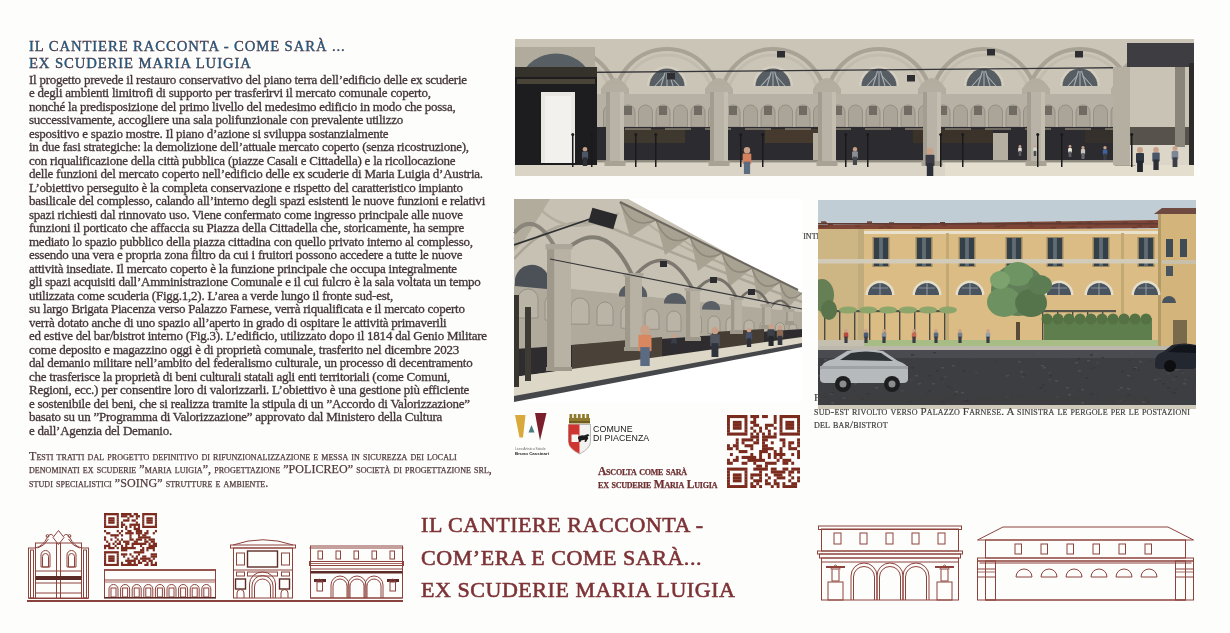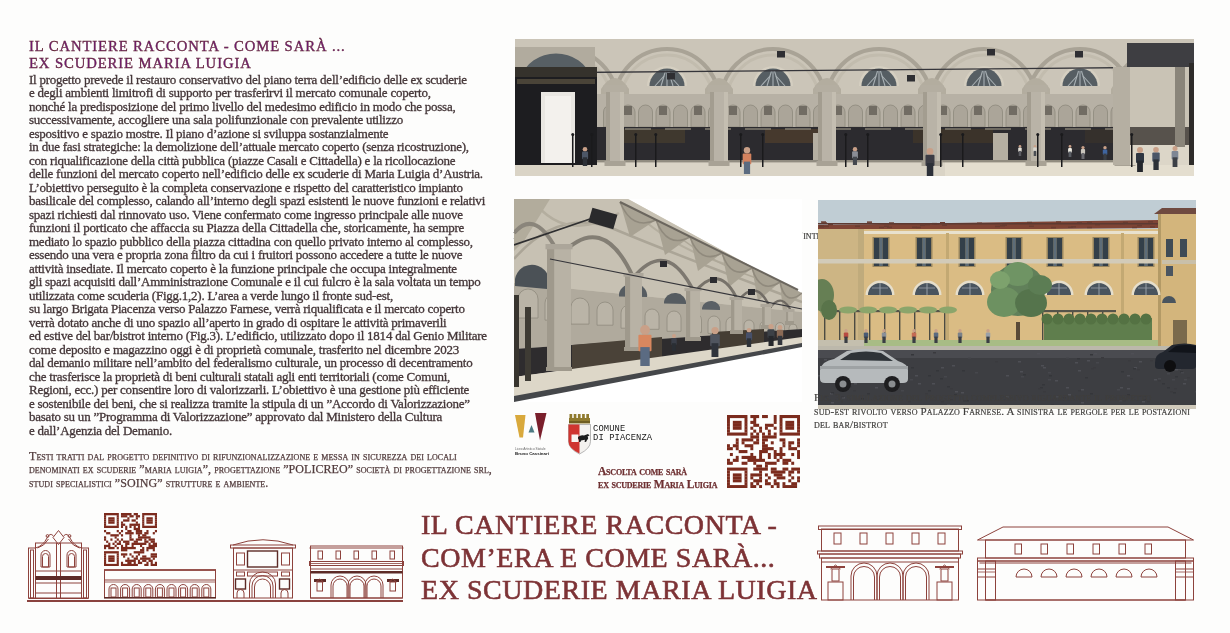--- a/index.html
+++ b/index.html
@@ -2,21 +2,21 @@
 <html><head><meta charset="utf-8">
 <style>
 * { margin:0; padding:0; box-sizing:border-box; }
 html,body { width:1230px; height:633px; background:#fdfdfc; overflow:hidden;
   font-family:"Liberation Serif", serif; }
 .abs { position:absolute; }
 .sc { font-variant:small-caps; }
 </style></head>
 <body>
 
-<div class="abs" style="left:29px; top:38px; font-size:14.7px; line-height:17.3px; letter-spacing:0.9px; color:#701a75; -webkit-text-stroke:0.35px #5d2527; white-space:nowrap;">IL CANTIERE RACCONTA - COME SARÀ ...<br>EX SCUDERIE MARIA LUIGIA</div>
+<div class="abs" style="left:29px; top:38px; font-size:14.7px; line-height:17.3px; letter-spacing:0.9px; color:#0369a1; -webkit-text-stroke:0.35px #5d2527; white-space:nowrap;">IL CANTIERE RACCONTA - COME SARÀ ...<br>EX SCUDERIE MARIA LUIGIA</div>
 
 <div class="abs" style="left:29px; top:72.5px; font-size:13px; line-height:13.52px; letter-spacing:-0.24px; color:#443638; -webkit-text-stroke:0.3px #443638; white-space:nowrap;">Il progetto prevede il restauro conservativo del piano terra dell’edificio delle ex scuderie<br>e degli ambienti limitrofi di supporto per trasferirvi il mercato comunale coperto,<br>nonché la predisposizione del primo livello del medesimo edificio in modo che possa,<br>successivamente, accogliere una sala polifunzionale con prevalente utilizzo<br>espositivo e spazio mostre. Il piano d’azione si sviluppa sostanzialmente<br>in due fasi strategiche: la demolizione dell’attuale mercato coperto (senza ricostruzione),<br>con riqualificazione della città pubblica (piazze Casali e Cittadella) e la ricollocazione<br>delle funzioni del mercato coperto nell’edificio delle ex scuderie di Maria Luigia d’Austria.<br>L’obiettivo perseguito è la completa conservazione e rispetto del caratteristico impianto<br>basilicale del complesso, calando all’interno degli spazi esistenti le nuove funzioni e relativi<br>spazi richiesti dal rinnovato uso. Viene confermato come ingresso principale alle nuove<br>funzioni il porticato che affaccia su Piazza della Cittadella che, storicamente, ha sempre<br>mediato lo spazio pubblico della piazza cittadina con quello privato interno al complesso,<br>essendo una vera e propria zona filtro da cui i fruitori possono accedere a tutte le nuove<br>attività insediate. Il mercato coperto è la funzione principale che occupa integralmente<br>gli spazi acquisiti dall’Amministrazione Comunale e il cui fulcro è la sala voltata un tempo<br>utilizzata come scuderia (Figg.1,2). L’area a verde lungo il fronte sud-est,<br>su largo Brigata Piacenza verso Palazzo Farnese, verrà riqualificata e il mercato coperto<br>verrà dotato anche di uno spazio all’aperto in grado di ospitare le attività primaverili<br>ed estive del bar/bistrot interno (Fig.3). L’edificio, utilizzato dopo il 1814 dal Genio Militare<br>come deposito e magazzino oggi è di proprietà comunale, trasferito nel dicembre 2023<br>dal demanio militare nell’ambito del federalismo culturale, un processo di decentramento<br>che trasferisce la proprietà di beni culturali statali agli enti territoriali (come Comuni,<br>Regioni, ecc.) per consentire loro di valorizzarli. L’obiettivo è una gestione più efficiente<br>e sostenibile dei beni, che si realizza tramite la stipula di un ”Accordo di Valorizzazione”<br>basato su un ”Programma di Valorizzazione” approvato dal Ministero della Cultura<br>e dall’Agenzia del Demanio.</div>
 
 <div class="abs sc" style="left:29px; top:450px; font-size:12px; line-height:13.4px; letter-spacing:0.06px; color:#533d3e; -webkit-text-stroke:0.25px #533d3e; white-space:nowrap;">Testi tratti dal progetto definitivo di rifunzionalizzazione e messa in sicurezza dei locali<br>denominati ex scuderie ”maria luigia”, progettazione ”POLICREO” società di progettazione srl,<br>studi specialistici ”SOING” strutture e ambiente.</div>
 
 <div class="abs" style="left:515px; top:39px;"><svg width="679" height="137" viewBox="0 0 679 137">
       <rect width="679" height="137" fill="#cbc5b8"></rect>
       <path d="M -2,62 A 52,52 0 0 1 102,62" fill="none" stroke="#a9a396" stroke-width="4"></path>
       <path d="M 4,62 A 46,46 0 0 1 96,62" fill="none" stroke="#c2bcae" stroke-width="3"></path>
       <path d="M 100,62 A 52,52 0 0 1 204,62" fill="none" stroke="#a9a396" stroke-width="4"></path>
@@ -744,21 +744,21 @@
       <rect x="11.9" y="3" width="2.7" height="5" fill="#8f7a2e"></rect>
       <rect x="16.1" y="3" width="2.7" height="5" fill="#8f7a2e"></rect>
       <rect x="20.3" y="3" width="2.7" height="5" fill="#8f7a2e"></rect>
       <rect x="3" y="10" width="21" height="2" fill="#6e5d20"></rect>
       <path d="M 2.5,13.5 h 22 v 17 q 0,7 -11,12.5 q -11,-5.5 -11,-12.5 z" fill="#f4f2ef" stroke="#999" stroke-width="0.7"></path>
       <path d="M 2.5,13.5 h 11 v 29 q -11,-5.3 -11,-12 z" fill="#cf3530"></path>
       <rect x="5.5" y="23.5" width="7" height="7.5" fill="#f7f5f2"></rect>
       <path d="M 12,26 q 3,-2.5 6,-1.5 l 4,-1.5 1.5,1.5 -2,1 q 1.5,2 -0.5,3.5 l -1,2 -1.5,-0.2 0.5,-2 -4,0.8 -0.5,1.5 -1.5,0 0,-2 q -1.5,-1.5 -1,-3z" fill="#1c1c1c"></path>
     </svg></div>
 
-<div class="abs" style="left:593px; top:425px; font-family:Liberation Mono, monospace; font-size:8.8px; line-height:8.6px; letter-spacing:0.1px; color:#1a1a1a;">COMUNE<br>DI PIACENZA</div>
+<div class="abs" style="left:593px; top:425px; font-family:Liberation Sans, sans-serif; font-size:8.8px; line-height:8.6px; letter-spacing:0.1px; color:#1a1a1a;">COMUNE<br>DI PIACENZA</div>
 
 <div class="abs sc" style="left:598px; top:465px; font-size:11.5px; line-height:13px; letter-spacing:-0.2px; color:#6e3032; -webkit-text-stroke:0.25px #6e3032; white-space:nowrap;font-weight:bold;">Ascolta come sarà<br>ex scuderie Maria Luigia</div>
 
 <svg class="abs" style="left:727px; top:415px;" width="73" height="73">
     <g fill="#7b2b1d">
       <rect x="0.00" y="0.00" width="20.44" height="3.10"></rect>
       <rect x="23.36" y="0.00" width="8.76" height="3.10"></rect>
       <rect x="35.04" y="0.00" width="5.84" height="3.10"></rect>
       <rect x="46.72" y="0.00" width="2.92" height="3.10"></rect>
       <rect x="52.56" y="0.00" width="20.44" height="3.10"></rect>
@@ -1174,21 +1174,21 @@
       <rect x="8" y="37" width="5.5" height="9" fill="none" stroke="#8d423c" stroke-width="1"></rect>
       <path d="M 7,37 l 3.8,-3 3.8,3" fill="none" stroke="#8d423c" stroke-width="1"></path>
       <rect x="78" y="34" width="12" height="3" fill="#5d2b27"></rect>
       <rect x="81" y="37" width="5.5" height="9" fill="none" stroke="#8d423c" stroke-width="1"></rect>
       <path d="M 80,37 l 3.8,-3 3.8,3" fill="none" stroke="#8d423c" stroke-width="1"></path>
       <line x1="1.5" y1="53" x2="93.5" y2="53" stroke="#8d423c"></line>
     </svg></div>
 
 <div class="abs" style="left:27px; top:600px; width:376px; height:1.6px; background:#8a423e;"></div>
 
-<div class="abs" style="left:421px; top:509px; font-size:28px; line-height:32.7px; letter-spacing:0.55px; color:#7d3336; -webkit-text-stroke:0.6px #7d3336; white-space:nowrap;">IL CANTIERE RACCONTA -<br>COM’ERA E COME SARÀ...<br>EX SCUDERIE MARIA LUIGIA</div>
+<div class="abs" style="left:421px; top:509px; font-size:22px; line-height:32.7px; letter-spacing:0.55px; color:#7d3336; -webkit-text-stroke:0.6px #7d3336; white-space:nowrap;">IL CANTIERE RACCONTA -<br>COM’ERA E COME SARÀ...<br>EX SCUDERIE MARIA LUIGIA</div>
 
 <div class="abs" style="left:817px; top:525px;"><svg width="146" height="76" viewBox="0 0 146 76">
       <rect x="4.5" y="4" width="137" height="22" fill="none" stroke="#8d423c" stroke-width="1"></rect>
       <rect x="1.5" y="1" width="143" height="3.5" fill="none" stroke="#8d423c" stroke-width="1"></rect>
       <rect x="17" y="8" width="7" height="11" fill="none" stroke="#8d423c" stroke-width="1"></rect>
       <rect x="43" y="8" width="7" height="11" fill="none" stroke="#8d423c" stroke-width="1"></rect>
       <rect x="69" y="8" width="7" height="11" fill="none" stroke="#8d423c" stroke-width="1"></rect>
       <rect x="95" y="8" width="7" height="11" fill="none" stroke="#8d423c" stroke-width="1"></rect>
       <rect x="121" y="8" width="7" height="11" fill="none" stroke="#8d423c" stroke-width="1"></rect>
       <rect x="0.5" y="26" width="145" height="3" fill="none" stroke="#8d423c" stroke-width="1"></rect>

